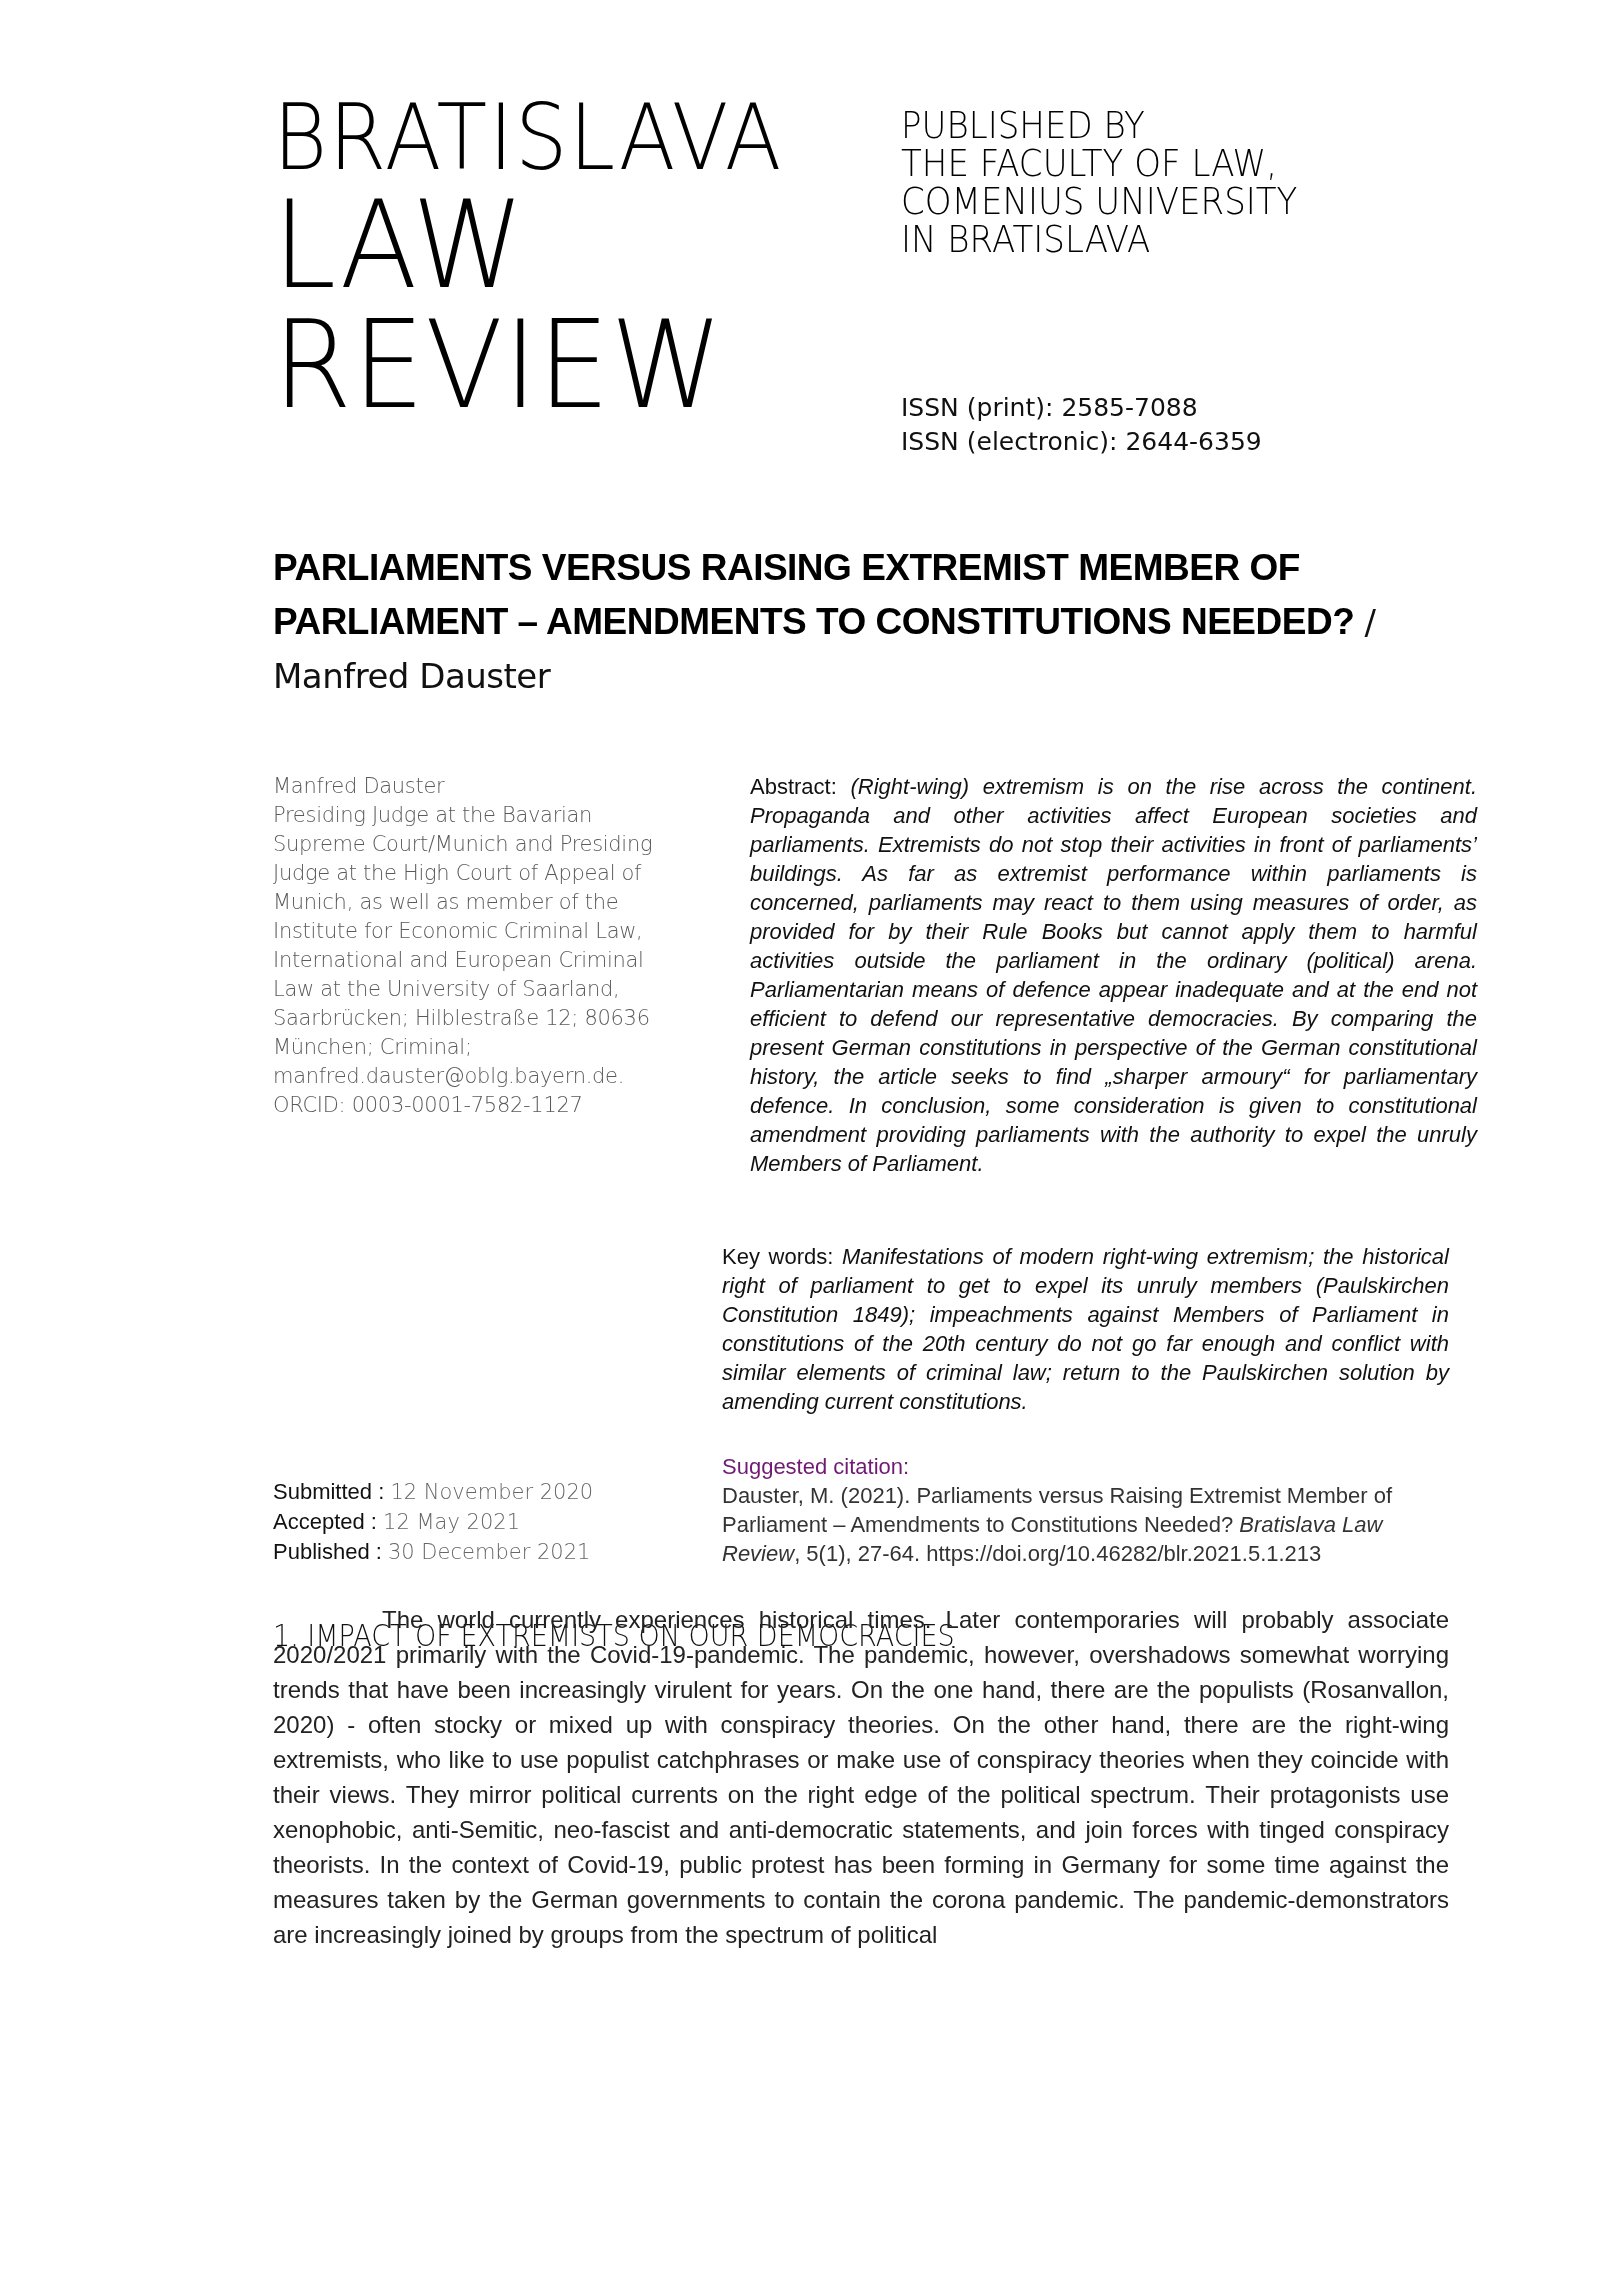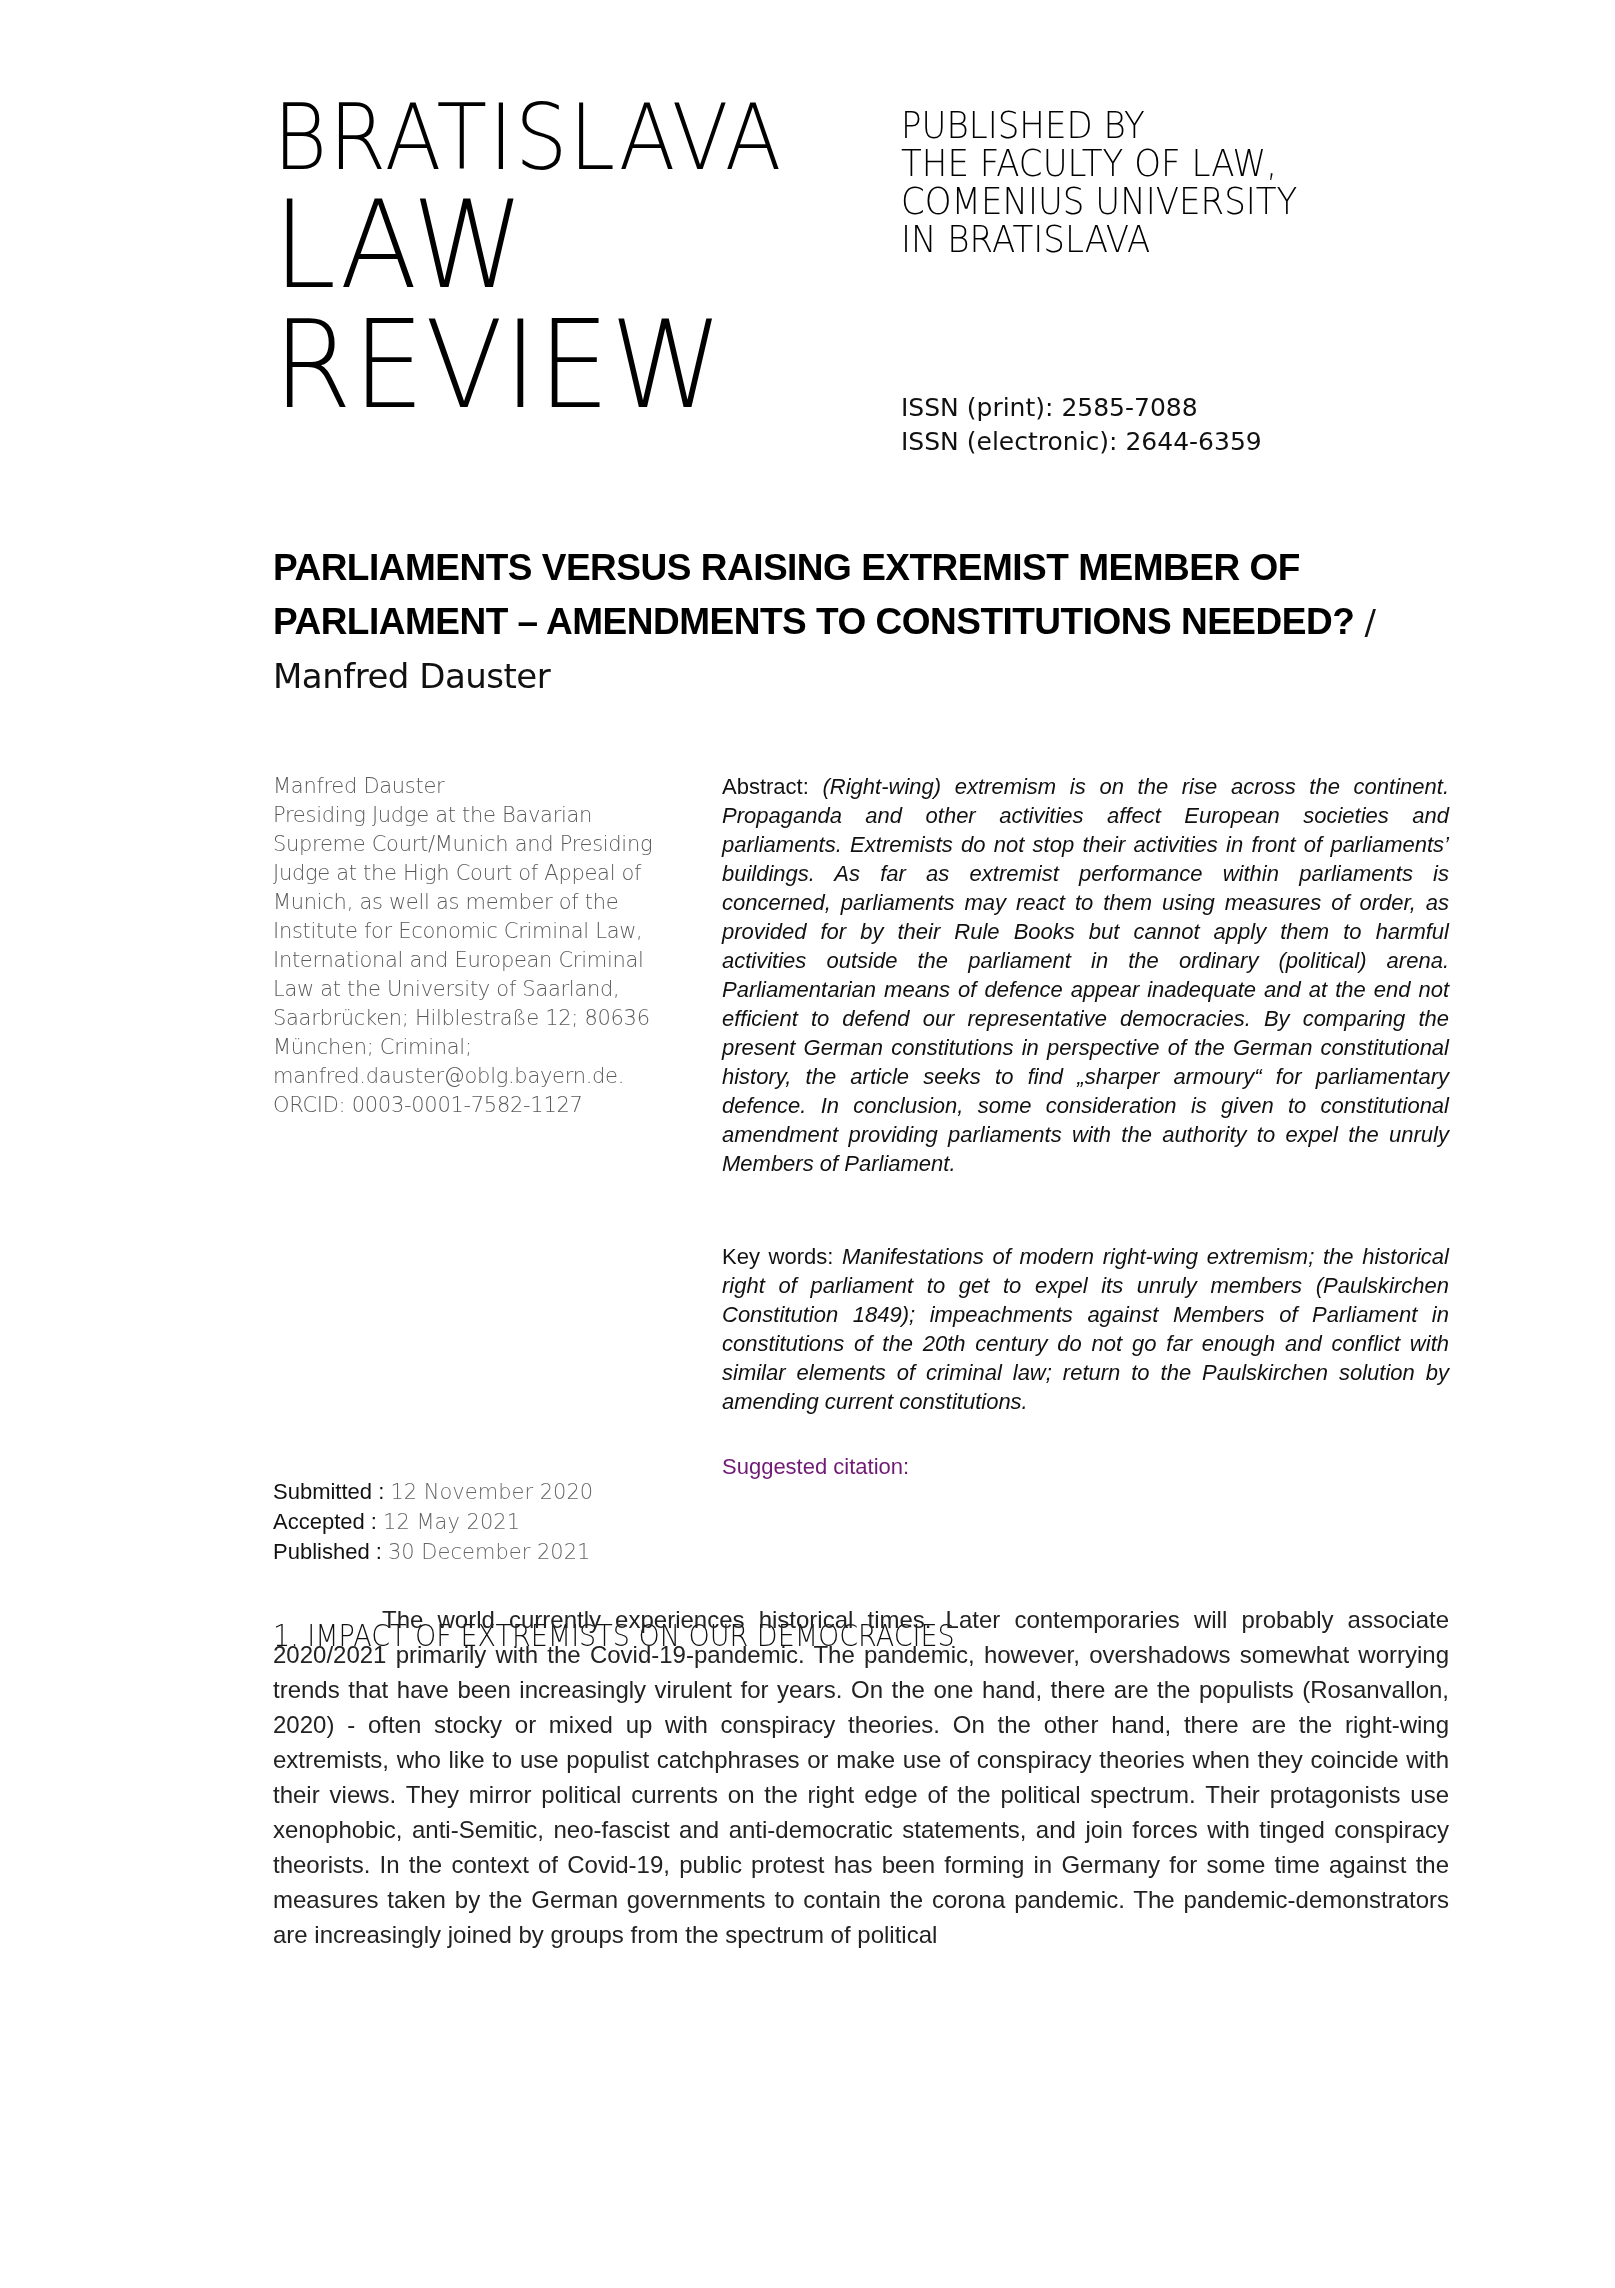--- a/index.html
+++ b/index.html
@@ -56,21 +56,21 @@
   }
   .author-block div { white-space: nowrap; }
 
   .right-col {
     left: 722px; width: 727px;
     font-family: "Liberation Sans", sans-serif;
     font-size: 22px; line-height: 29px;
     color: #111;
     text-align: justify;
   }
-  .abstract { top: 772px; }
+  .abstract { top: 772px; margin-left: 28px; }
   .keywords { top: 1242px; }
   .label { font-style: normal; }
   .italic { font-style: italic; }
 
   .citation-block { top: 1452px; text-align: left; }
   .citation-label { color: #701a75; }
   .citation-text { color: #333; font-weight: normal; }
 
   .dates {
     left: 273px; top: 1477px;
@@ -143,20 +143,21 @@
 <div class="abs right-col abstract">
   <span class="label">Abstract: </span><span class="italic">(Right-wing) extremism is on the rise across the continent. Propaganda and other activities affect European societies and parliaments. Extremists do not stop their activities in front of parliaments’ buildings. As far as extremist performance within parliaments is concerned, parliaments may react to them using measures of order, as provided for by their Rule Books but cannot apply them to harmful activities outside the parliament in the ordinary (political) arena. Parliamentarian means of defence appear inadequate and at the end not efficient to defend our representative democracies. By comparing the present German constitutions in perspective of the German constitutional history, the article seeks to find „sharper armoury“ for parliamentary defence. In conclusion, some consideration is given to constitutional amendment providing parliaments with the authority to expel the unruly Members of Parliament.</span>
 </div>
 
 <div class="abs right-col keywords">
   <span class="label">Key words: </span><span class="italic">Manifestations of modern right-wing extremism; the historical right of parliament to get to expel its unruly members (Paulskirchen Constitution 1849); impeachments against Members of Parliament in constitutions of the 20th century do not go far enough and conflict with similar elements of criminal law; return to the Paulskirchen solution by amending current constitutions.</span>
 </div>
 
 <div class="abs right-col citation-block">
   <div class="citation-label">Suggested citation:</div>
+  <div class="citation-text"><span>Dauster, M. (2021). Parliaments versus Raising Extremist Member of Parliament – Amendments to Constitutions Needed? </span><span class="italic">Bratislava Law Review</span><span>, 5(1), 27-64. https://doi.org/10.46282/blr.2021.5.1.213</span></div>
 </div>
 
 <div class="abs dates">
   <div><span class="dlabel">Submitted : </span><span class="dval">12 November 2020</span></div>
   <div><span class="dlabel">Accepted : </span><span class="dval">12 May 2021</span></div>
   <div><span class="dlabel">Published : </span><span class="dval">30 December 2021</span></div>
 </div>
 
 <div class="abs section-heading">1. IMPACT OF EXTREMISTS ON OUR DEMOCRACIES</div>
 <div class="abs body-text">The world currently experiences historical times. Later contemporaries will probably associate 2020/2021 primarily with the Covid-19-pandemic. The pandemic, however, overshadows somewhat worrying trends that have been increasingly virulent for years. On the one hand, there are the populists (Rosanvallon, 2020) - often stocky or mixed up with conspiracy theories. On the other hand, there are the right-wing extremists, who like to use populist catchphrases or make use of conspiracy theories when they coincide with their views. They mirror political currents on the right edge of the political spectrum. Their protagonists use xenophobic, anti-Semitic, neo-fascist and anti-democratic statements, and join forces with tinged conspiracy theorists. In the context of Covid-19, public protest has been forming in Germany for some time against the measures taken by the German governments to contain the corona pandemic. The pandemic-demonstrators are increasingly joined by groups from the spectrum of political</div>

